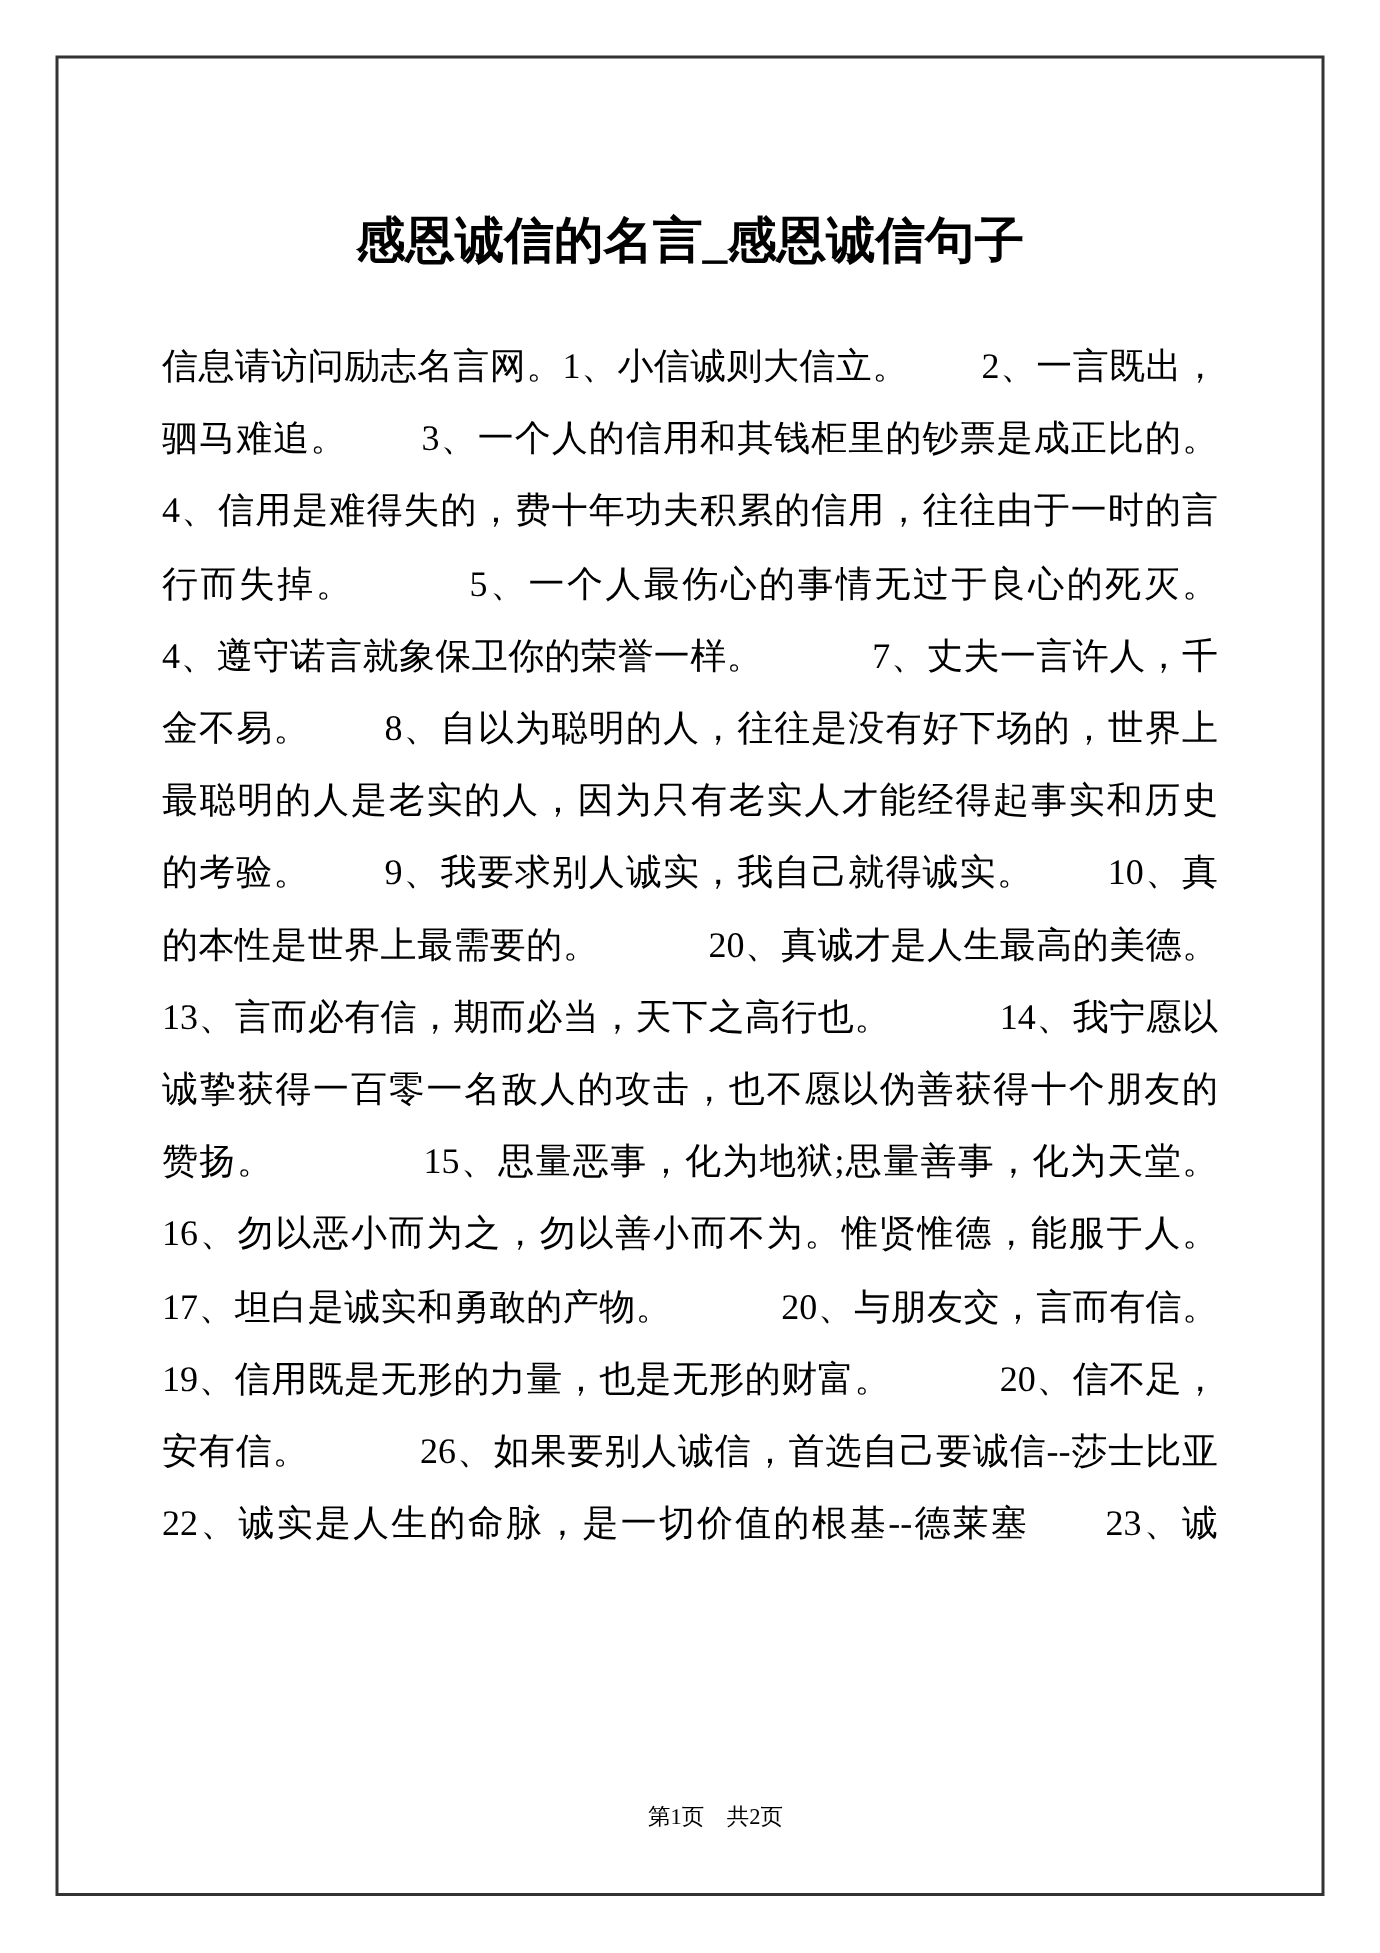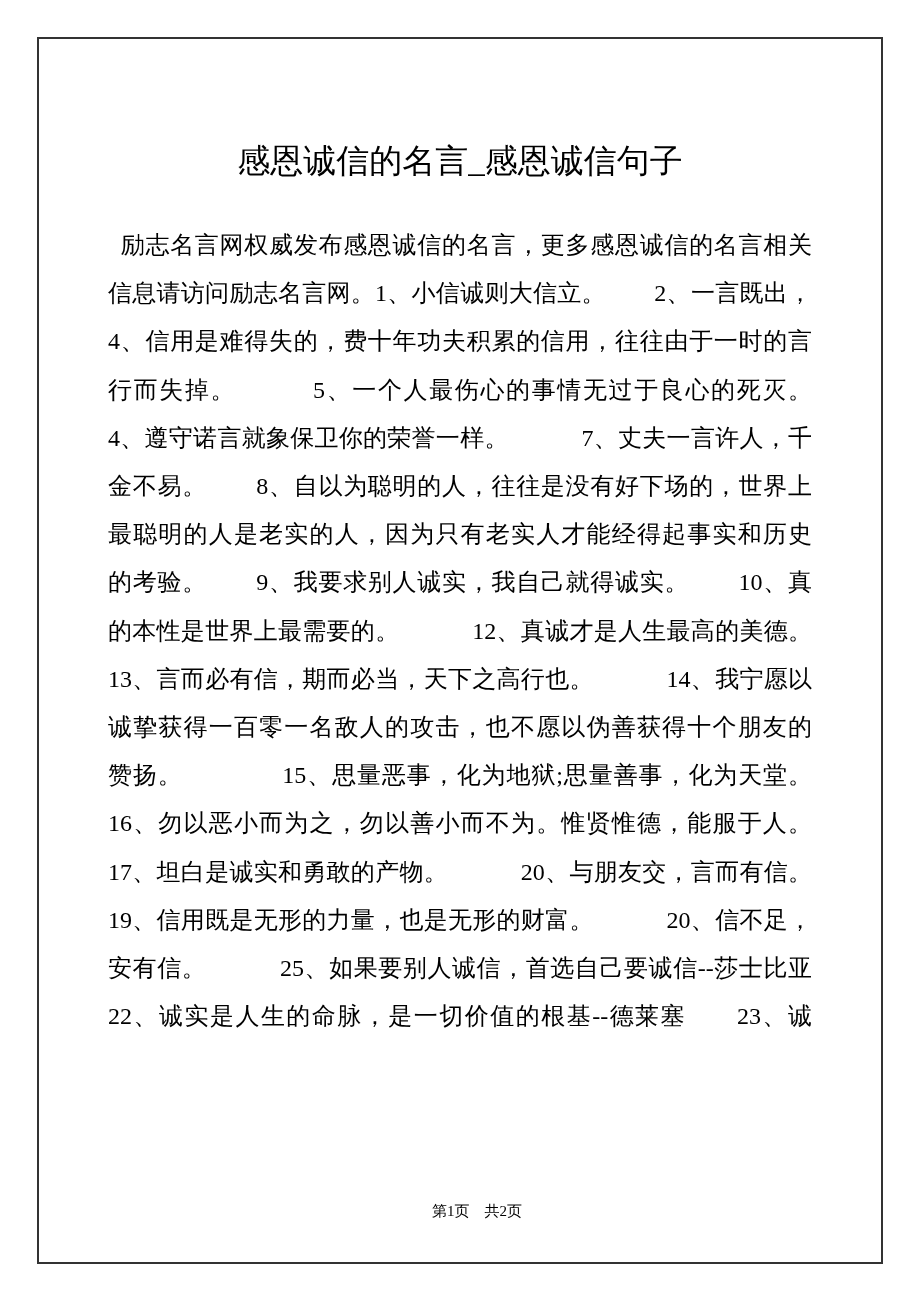--- a/index.html
+++ b/index.html
@@ -26,21 +26,21 @@
     box-sizing: border-box;
   }
   .doc-title {
     position: absolute;
     top: 141px;
     left: 0;
     width: 920px;
     margin: 0;
     text-align: center;
     font-size: 33px;
-    font-weight: normal;
+    font-weight: bold;
     line-height: 1.25;
   }
   .doc-body {
     position: absolute;
     left: 108px;
     top: 221px;
     width: 704px;
   }
   .line {
     font-size: 24px;
@@ -61,34 +61,34 @@
     padding-left: 17px;
   }
 </style>
 </head>
 <body>
 
 <div class="page">
   <div class="page-border"></div>
   <h1 class="doc-title">感恩诚信的名言_感恩诚信句子</h1>
   <div class="doc-body">
-      <div class="line"> 励志名言网权威发布感恩诚信的名言，更多感恩诚信的名言相关</div>
       <div class="line">信息请访问励志名言网。1、小信诚则大信立。　　2、一言既出，</div>
+      <div class="line">驷马难追。　　3、一个人的信用和其钱柜里的钞票是成正比的。</div>
       <div class="line">4、信用是难得失的，费十年功夫积累的信用，往往由于一时的言</div>
       <div class="line">行而失掉。　　　5、一个人最伤心的事情无过于良心的死灭。</div>
       <div class="line">4、遵守诺言就象保卫你的荣誉一样。　　　7、丈夫一言许人，千</div>
       <div class="line">金不易。　　8、自以为聪明的人，往往是没有好下场的，世界上</div>
       <div class="line">最聪明的人是老实的人，因为只有老实人才能经得起事实和历史</div>
       <div class="line">的考验。　　9、我要求别人诚实，我自己就得诚实。　　10、真</div>
-      <div class="line">的本性是世界上最需要的。　　　12、真诚才是人生最高的美德。</div>
+      <div class="line">的本性是世界上最需要的。　　　20、真诚才是人生最高的美德。</div>
       <div class="line">13、言而必有信，期而必当，天下之高行也。　　　14、我宁愿以</div>
       <div class="line">诚挚获得一百零一名敌人的攻击，也不愿以伪善获得十个朋友的</div>
       <div class="line">赞扬。　　　　15、思量恶事，化为地狱;思量善事，化为天堂。</div>
       <div class="line">16、勿以恶小而为之，勿以善小而不为。惟贤惟德，能服于人。</div>
       <div class="line">17、坦白是诚实和勇敢的产物。　　　20、与朋友交，言而有信。</div>
       <div class="line">19、信用既是无形的力量，也是无形的财富。　　　20、信不足，</div>
-      <div class="line">安有信。　　　25、如果要别人诚信，首选自己要诚信--莎士比亚</div>
+      <div class="line">安有信。　　　26、如果要别人诚信，首选自己要诚信--莎士比亚</div>
       <div class="line">22、诚实是人生的命脉，是一切价值的根基--德莱塞　　23、诚</div>
     </div>
   <div class="page-footer">
     <span>第1页　共2页</span>
   </div>
 </div>
 
 </body></html>

